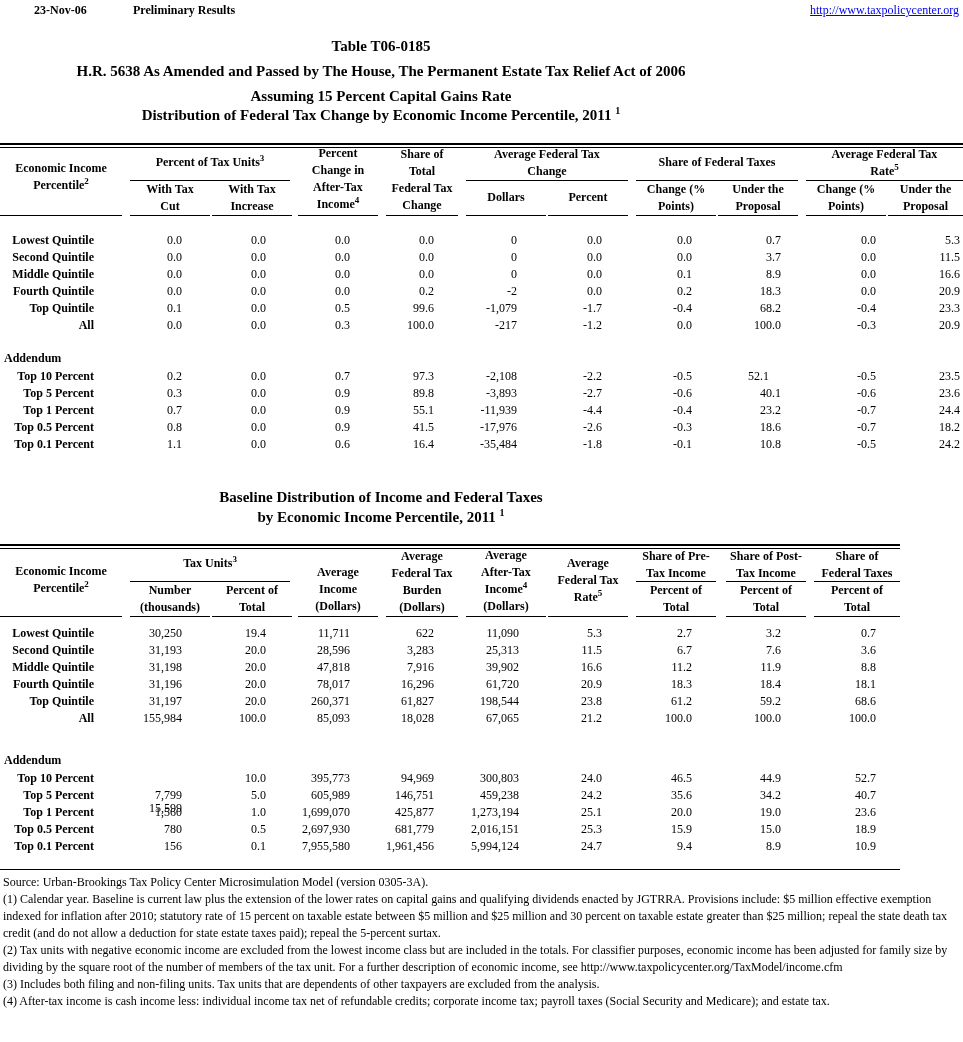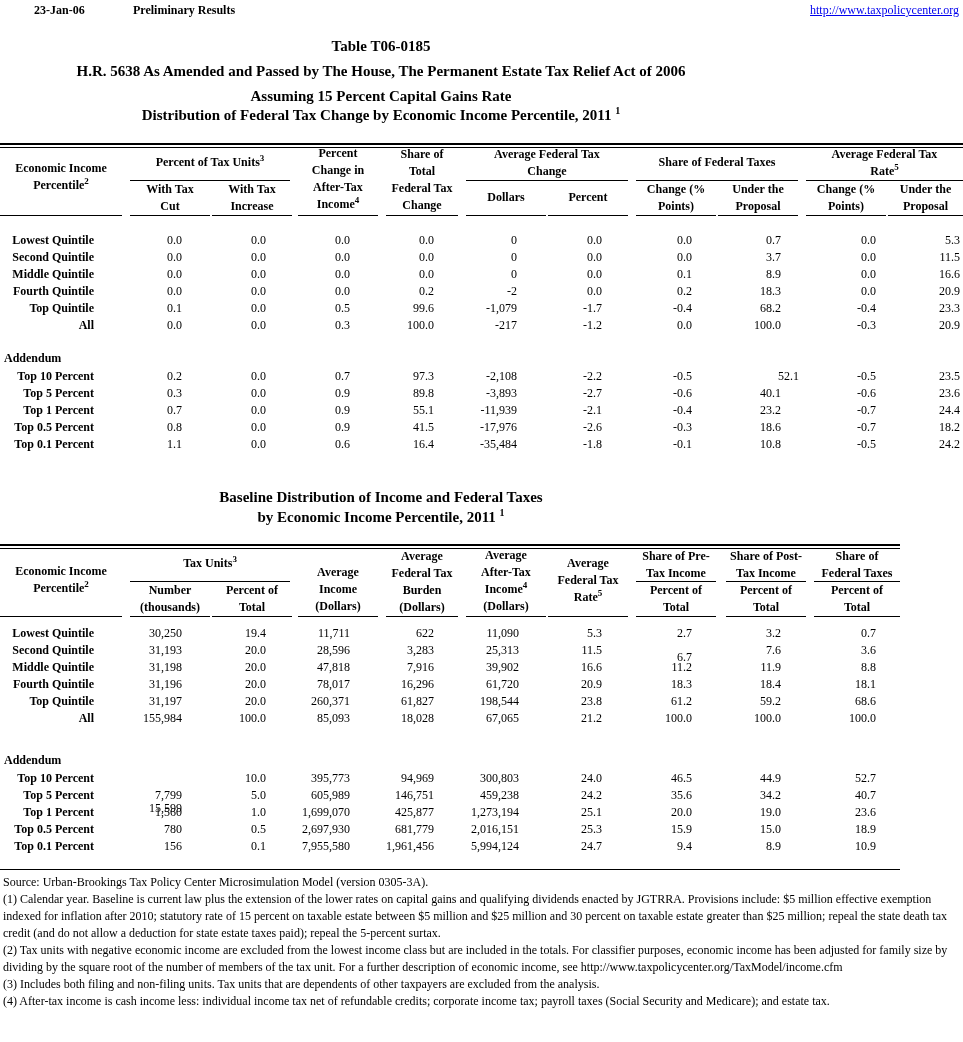--- a/index.html
+++ b/index.html
@@ -23,21 +23,21 @@
   .row .v { position: absolute; text-align: right; }
   .section-head { position: absolute; font-weight: bold; font-size: 12px; left: 4px; }
   .notes { position: absolute; left: 3px; top: 874px; width: 956px; font-size: 12px; line-height: 17px; }
   .notes p { margin: 0; }
   .notes-rule { position: absolute; left: 0; top: 869px; width: 900px; border-top: 1px solid #000; }
 </style>
 </head>
 <body>
 
 <div class="topbar">
-  <span class="date">23-Jan-06</span>
+  <span class="date">23-Nov-06</span>
   <span class="prelim">Preliminary Results</span>
   <a class="url">http://www.taxpolicycenter.org</a>
 </div>
 
 <div class="title" style="top:38px;">Table T06-0185</div>
 <div class="title" style="top:63px;">H.R. 5638 As Amended and Passed by The House, The Permanent Estate Tax Relief Act of 2006</div>
 <div class="title" style="top:88px;">Assuming 15 Percent Capital Gains Rate</div>
 <div class="title" style="top:107px;">
   <span>Distribution of Federal Tax Change by Economic Income Percentile, 2011</span>
   <sup class="tsup">1</sup>
@@ -204,21 +204,21 @@
     <div class="section-head" style="top: 351px;">Addendum</div>
     <div class="row" style="top: 368px; width: 963px;">
       <span class="lab" style="left: 0px;">Top 10 Percent</span>
       <span class="v" style="right: 781px;">0.2</span>
       <span class="v" style="right: 697px;">0.0</span>
       <span class="v" style="right: 613px;">0.7</span>
       <span class="v" style="right: 529px;">97.3</span>
       <span class="v" style="right: 446px;">-2,108</span>
       <span class="v" style="right: 361px;">-2.2</span>
       <span class="v" style="right: 271px;">-0.5</span>
-      <span class="v" style="right: 164px;">52.1</span>
+      <span class="v" style="right: 194px;">52.1</span>
       <span class="v" style="right: 87px;">-0.5</span>
       <span class="v" style="right: 3px;">23.5</span>
     </div>
     <div class="row" style="top: 385px; width: 963px;">
       <span class="lab" style="left: 0px;">Top 5 Percent</span>
       <span class="v" style="right: 781px;">0.3</span>
       <span class="v" style="right: 697px;">0.0</span>
       <span class="v" style="right: 613px;">0.9</span>
       <span class="v" style="right: 529px;">89.8</span>
       <span class="v" style="right: 446px;">-3,893</span>
@@ -228,21 +228,21 @@
       <span class="v" style="right: 87px;">-0.6</span>
       <span class="v" style="right: 3px;">23.6</span>
     </div>
     <div class="row" style="top: 402px; width: 963px;">
       <span class="lab" style="left: 0px;">Top 1 Percent</span>
       <span class="v" style="right: 781px;">0.7</span>
       <span class="v" style="right: 697px;">0.0</span>
       <span class="v" style="right: 613px;">0.9</span>
       <span class="v" style="right: 529px;">55.1</span>
       <span class="v" style="right: 446px;">-11,939</span>
-      <span class="v" style="right: 361px;">-2.1</span>
+      <span class="v" style="right: 361px;">-4.4</span>
       <span class="v" style="right: 271px;">-0.4</span>
       <span class="v" style="right: 182px;">23.2</span>
       <span class="v" style="right: 87px;">-0.7</span>
       <span class="v" style="right: 3px;">24.4</span>
     </div>
     <div class="row" style="top: 419px; width: 963px;">
       <span class="lab" style="left: 0px;">Top 0.5 Percent</span>
       <span class="v" style="right: 781px;">0.8</span>
       <span class="v" style="right: 697px;">0.0</span>
       <span class="v" style="right: 613px;">0.9</span>
@@ -367,21 +367,21 @@
       <span class="v" style="right: 87px;">0.7</span>
     </div>
     <div class="row" style="top: 642px; width: 963px;">
       <span class="lab" style="left: 0px;">Second Quintile</span>
       <span class="v" style="right: 781px;">31,193</span>
       <span class="v" style="right: 697px;">20.0</span>
       <span class="v" style="right: 613px;">28,596</span>
       <span class="v" style="right: 529px;">3,283</span>
       <span class="v" style="right: 444px;">25,313</span>
       <span class="v" style="right: 361px;">11.5</span>
-      <span class="v" style="right: 271px; margin-top: 7px;">6.7</span>
+      <span class="v" style="right: 271px;">6.7</span>
       <span class="v" style="right: 182px;">7.6</span>
       <span class="v" style="right: 87px;">3.6</span>
     </div>
     <div class="row" style="top: 659px; width: 963px;">
       <span class="lab" style="left: 0px;">Middle Quintile</span>
       <span class="v" style="right: 781px;">31,198</span>
       <span class="v" style="right: 697px;">20.0</span>
       <span class="v" style="right: 613px;">47,818</span>
       <span class="v" style="right: 529px;">7,916</span>
       <span class="v" style="right: 444px;">39,902</span>

